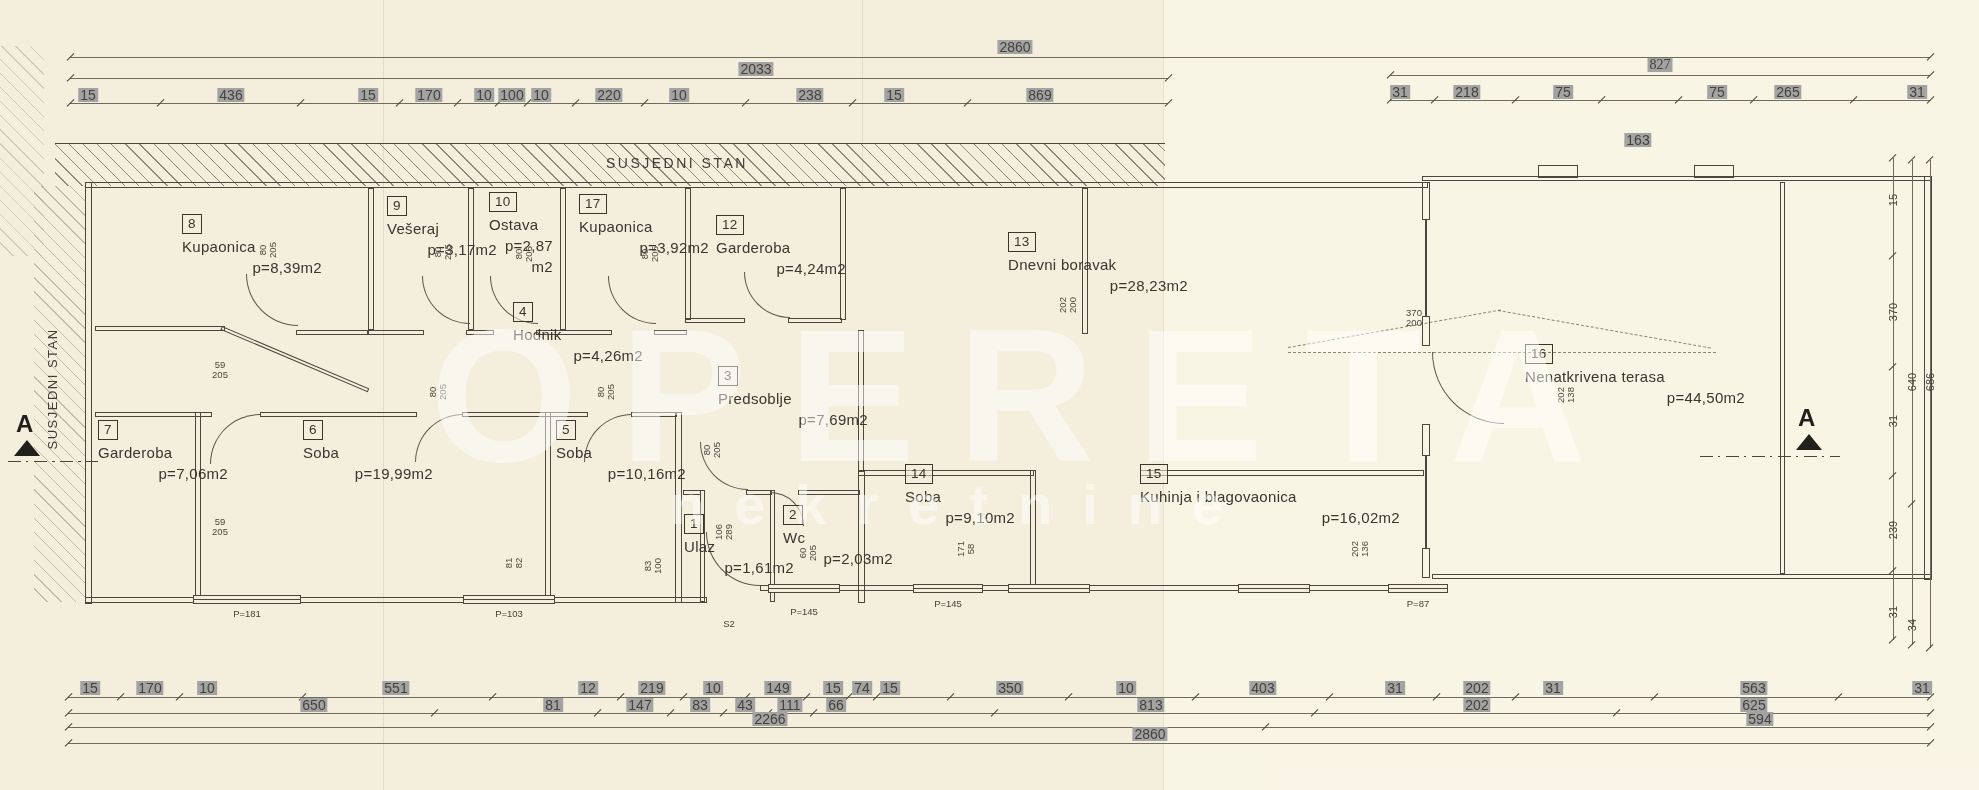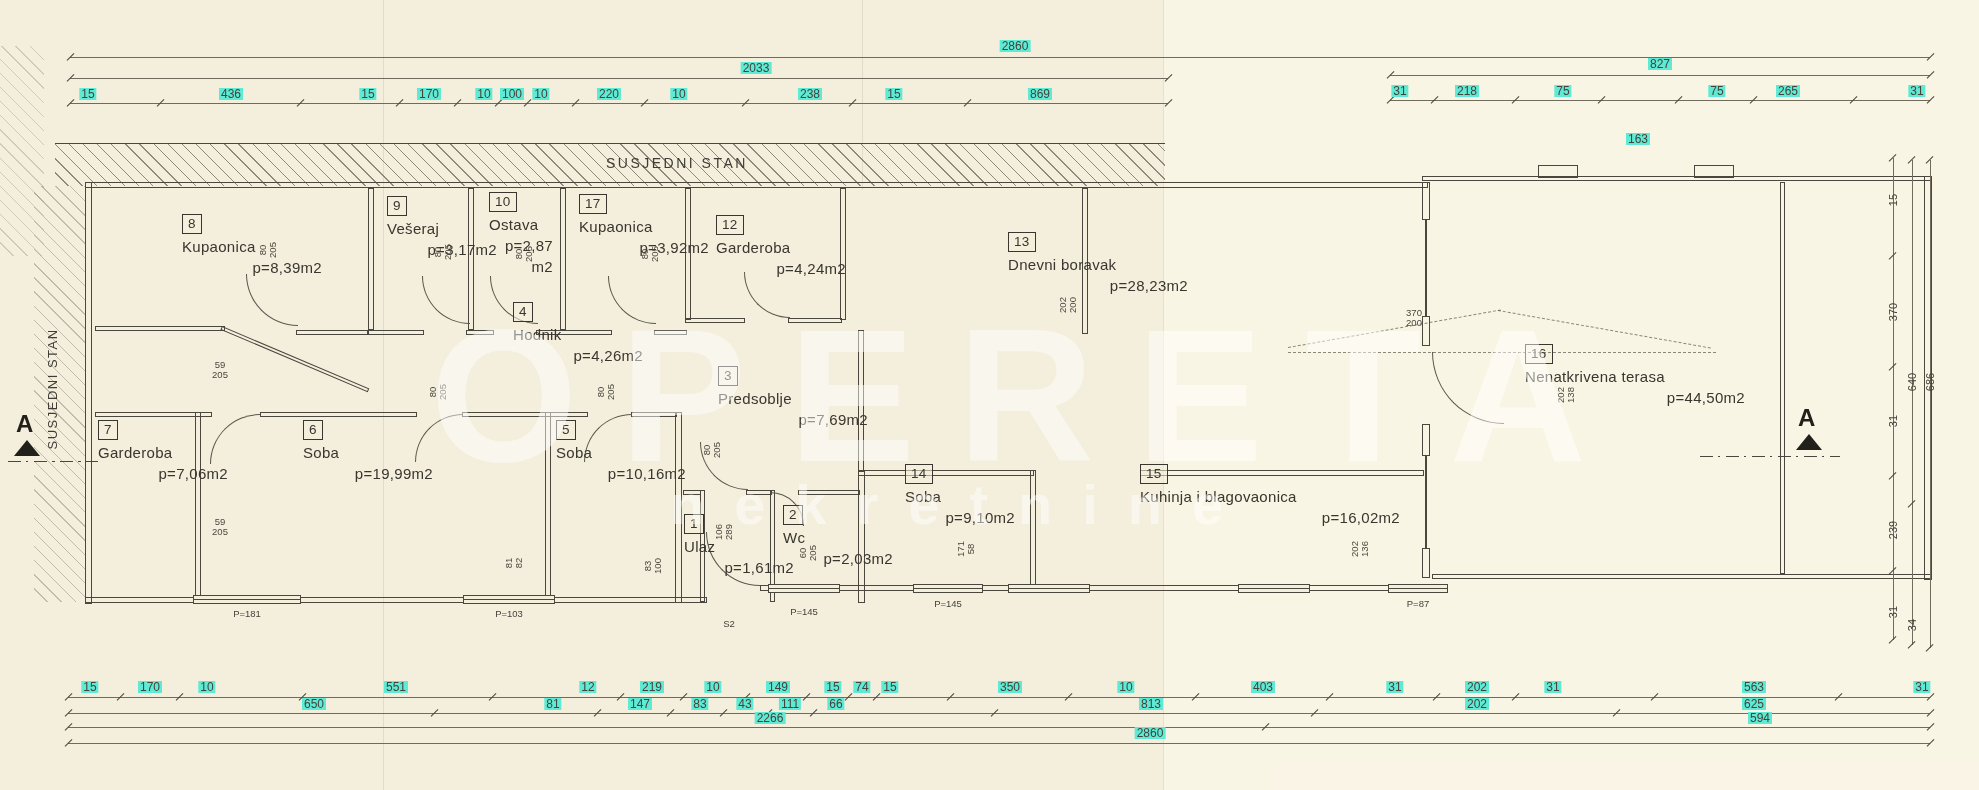--- a/index.html
+++ b/index.html
@@ -17,22 +17,22 @@
   .arc{position:absolute;box-sizing:border-box;}
   .arc.bl{border-left:1.2px solid #5a564b;border-bottom:1.2px solid #5a564b;border-bottom-left-radius:100%;}
   .arc.tl{border-left:1.2px solid #5a564b;border-top:1.2px solid #5a564b;border-top-left-radius:100%;}
   .arc.tr{border-right:1.2px solid #5a564b;border-top:1.2px solid #5a564b;border-top-right-radius:100%;}
   .dash{position:absolute;height:0;border-top:1.3px dashed rgba(80,76,64,.65);transform-origin:left center;}
   .dashdot{position:absolute;height:1.4px;
      background:repeating-linear-gradient(90deg,#4a473e 0 13px,transparent 13px 18px,#4a473e 18px 20.5px,transparent 20.5px 26px);}
   .dimline{position:absolute;height:1px;background:#716b5d;}
   .vdimline{position:absolute;width:1px;background:#716b5d;}
   .tick{position:absolute;width:1.3px;height:10px;background:#4a473e;transform:rotate(45deg);}
-  .dim{position:absolute;font-size:12px;color:#45423a;transform:translateX(-50%);
-       background:#5eead4;padding:0 2px;white-space:nowrap;line-height:1;}
+  .dim{position:absolute;font-size:14px;color:#45423a;transform:translateX(-50%);
+       background:#a3a3a3;padding:0 2px;white-space:nowrap;line-height:1;}
   .vdim{position:absolute;font-size:11px;color:#45423a;transform:translate(-50%,-50%) rotate(-90deg);
        background:transparent;white-space:nowrap;line-height:1;}
   .room{position:absolute;font-size:15px;line-height:1.4;letter-spacing:.3px;color:#38362e;}
   .room .num{display:inline-block;border:1.5px solid #38362e;padding:0 5px;font-size:13.5px;
        line-height:1.35;margin-bottom:2px;background:rgba(244,238,221,.55);}
   .room .area{white-space:pre-line;text-align:right;}
   .ddim{position:absolute;font-size:9.5px;line-height:1.08;color:#4a473e;text-align:center;
        transform:translate(-50%,-50%) rotate(-90deg);white-space:nowrap;}
   .ddim.flat{transform:translate(-50%,-50%) rotate(0deg);}
   .wlabel{position:absolute;font-size:9.5px;color:#45423a;transform:translateX(-50%);white-space:nowrap;}
@@ -155,21 +155,21 @@
       <div class="tick" style="left: 70px; top: 52px;"></div>
       <div class="tick" style="left: 1930px; top: 52px;"></div>
       <div class="dim" style="left: 1015px; top: 40px;">2860</div>
       <div class="dimline" style="left: 70px; top: 78px; width: 1098px;"></div>
       <div class="tick" style="left: 70px; top: 73px;"></div>
       <div class="tick" style="left: 1168px; top: 73px;"></div>
       <div class="dim" style="left: 756px; top: 62px;">2033</div>
       <div class="dimline" style="left: 1390px; top: 75px; width: 540px;"></div>
       <div class="tick" style="left: 1390px; top: 70px;"></div>
       <div class="tick" style="left: 1930px; top: 70px;"></div>
-      <div class="dim" style="left: 1660px; top: 58px;">827</div>
+      <div class="dim" style="left: 1660px; top: 58px; font-family: Liberation Serif, serif;">827</div>
       <div class="dimline" style="left: 70px; top: 103px; width: 1098px;"></div>
       <div class="tick" style="left: 70px; top: 98px;"></div>
       <div class="tick" style="left: 159.5px; top: 98px;"></div>
       <div class="tick" style="left: 299.5px; top: 98px;"></div>
       <div class="tick" style="left: 398.5px; top: 98px;"></div>
       <div class="tick" style="left: 456.5px; top: 98px;"></div>
       <div class="tick" style="left: 498px; top: 98px;"></div>
       <div class="tick" style="left: 526.5px; top: 98px;"></div>
       <div class="tick" style="left: 575px; top: 98px;"></div>
       <div class="tick" style="left: 644px; top: 98px;"></div>

